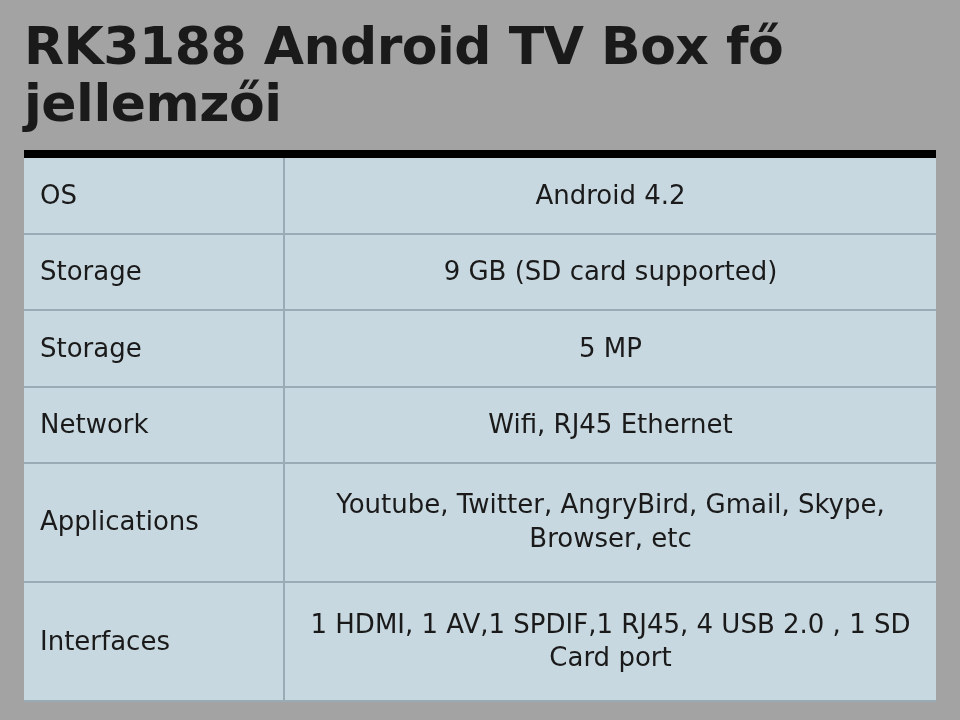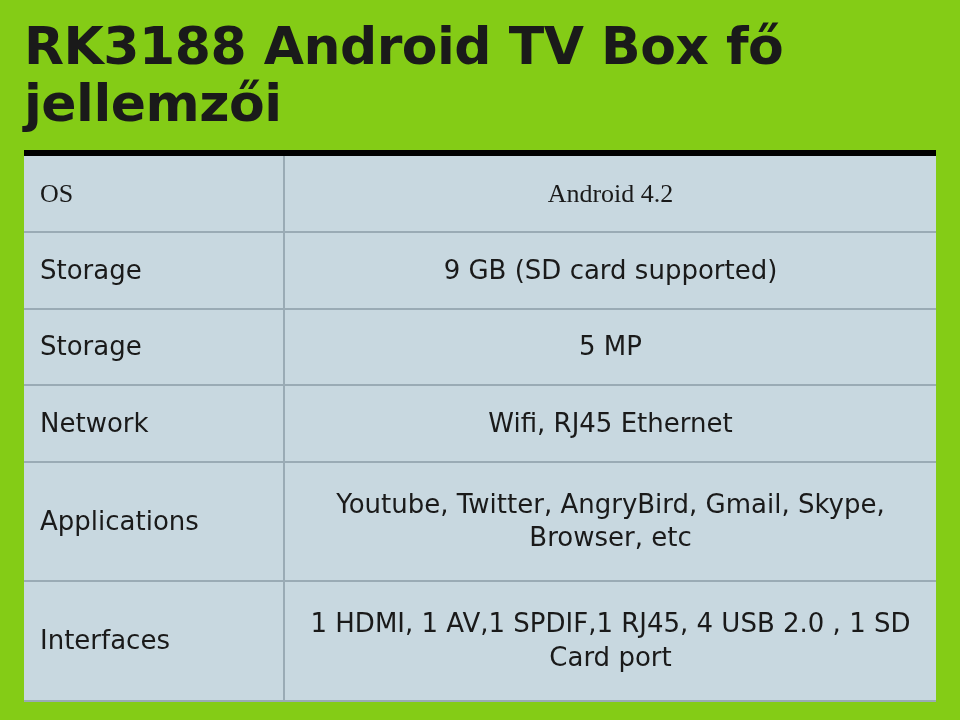--- a/index.html
+++ b/index.html
@@ -13,21 +13,21 @@
       height: 720px;
       background: #c8d8e0;
       font-family: 'DejaVu Sans', 'Liberation Sans', Arial, sans-serif;
       overflow: hidden;
       position: relative;
     }
 
     .page-container {
       width: 960px;
       height: 720px;
-      background: #84cc16;
+      background: #a3a3a3;
       padding: 18px 24px 18px 24px;
       display: flex;
       flex-direction: column;
     }
 
     .page-title {
       font-size: 52px;
       font-weight: bold;
       color: #1a1a1a;
       margin-bottom: 18px;
@@ -39,22 +39,21 @@
       width: 100%;
       border-collapse: collapse;
       flex: 1;
     }
 
     .main-table tr {
       border-bottom: 2px solid #9aabb5;
     }
 
     .main-table tr:first-child {
-      border-top: 6px solid #000000;
-      font-family: Liberation Serif, serif;
+      border-top: 8px solid #000000;
     }
 
     .main-table td {
       padding: 12px 16px;
       vertical-align: top;
       font-size: 26px;
       color: #1a1a1a;
       line-height: 1.3;
     }
 

